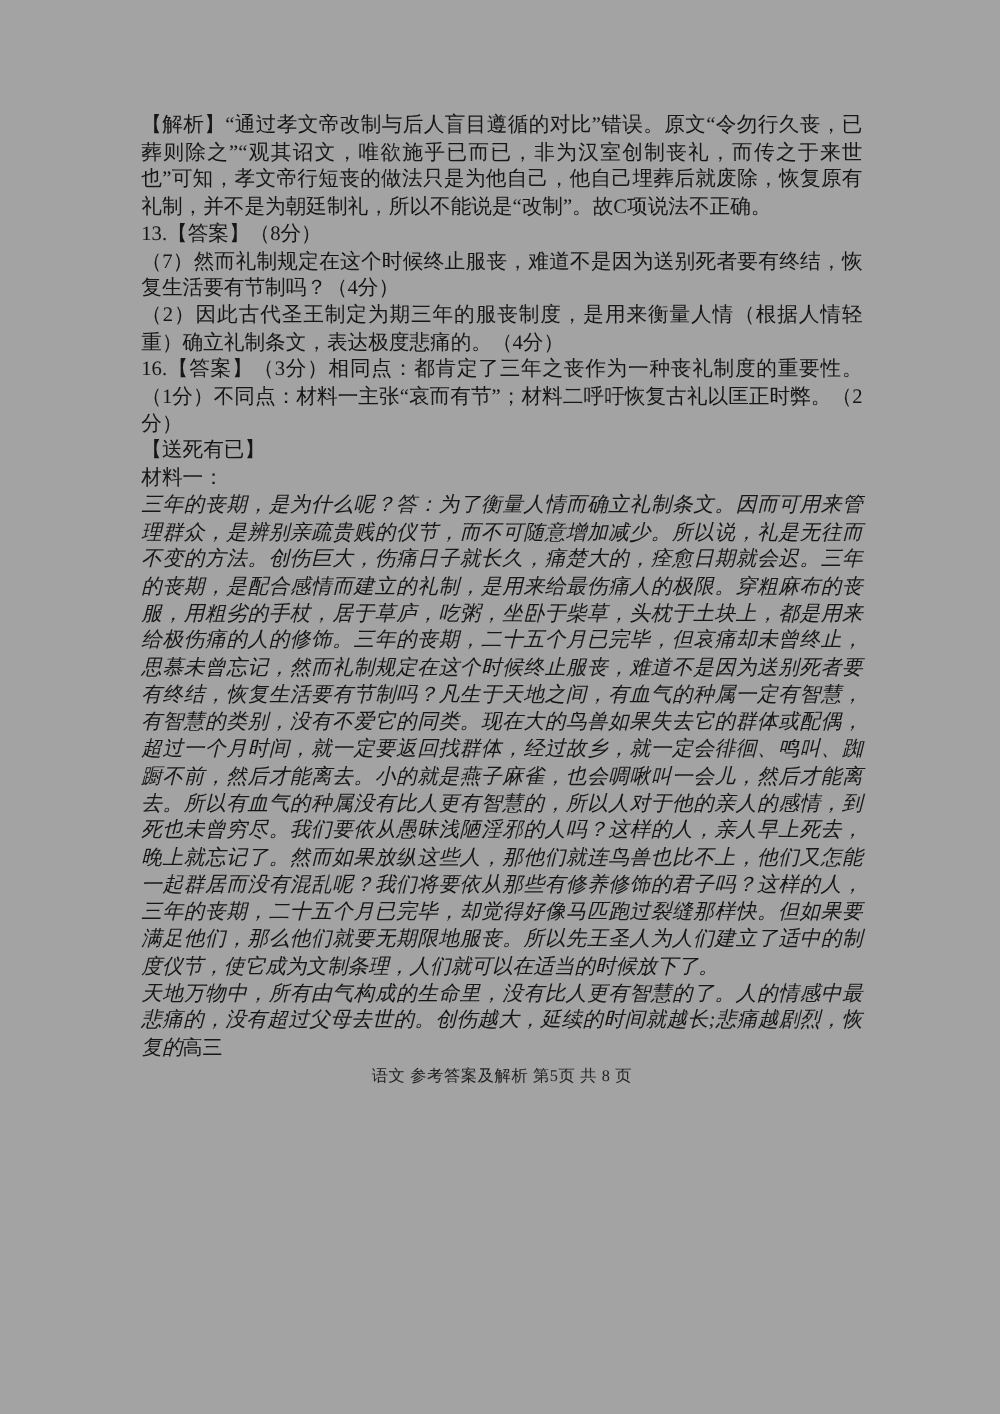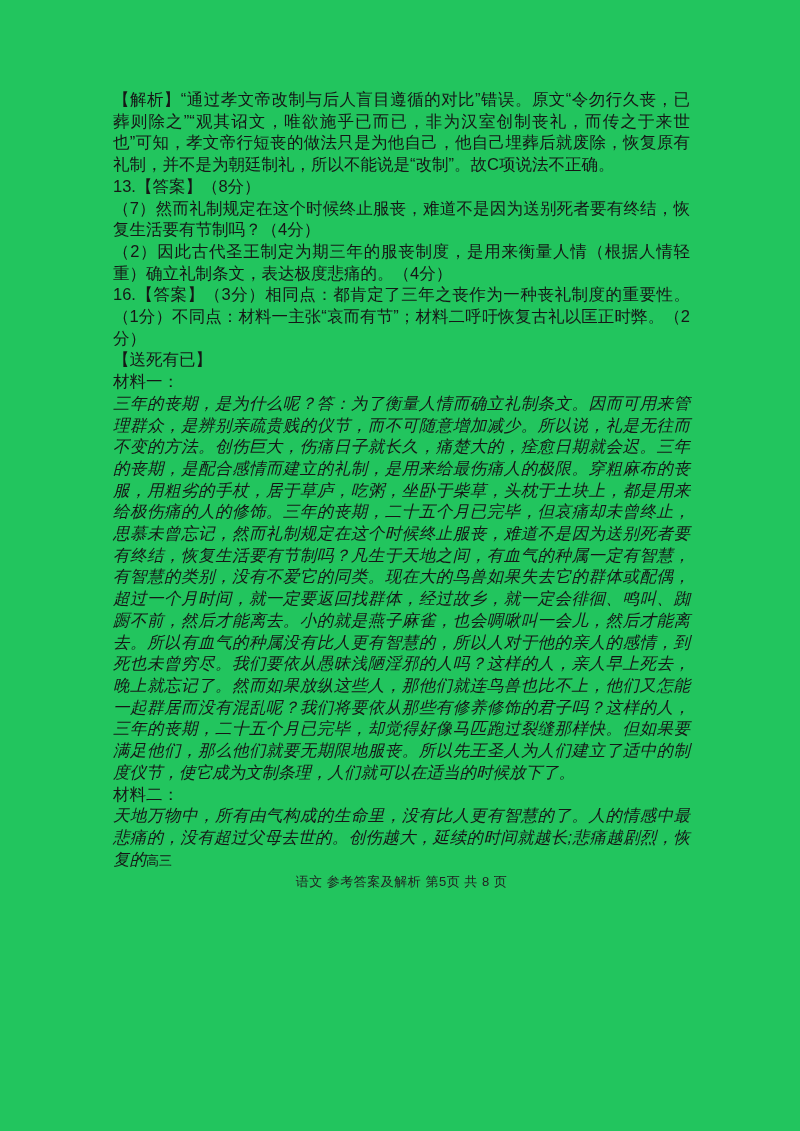--- a/index.html
+++ b/index.html
@@ -4,24 +4,24 @@
 <style>
   html, body {
     margin: 0;
     padding: 0;
     background: #ffffff;
   }
   .page {
     position: relative;
     width: 800px;
     height: 1131px;
-    background: #22c55e;
+    background: #a3a3a3;
     box-sizing: border-box;
     padding: 89px 110px 0 113px;
-    font-family: Liberation Sans, sans-serif;
+    font-family: Liberation Serif, serif;
     color: #161616;
     overflow: hidden;
   }
   .para {
     margin: 0;
     font-size: 16.5px;
     line-height: 21.7px;
     text-align: justify;
     text-justify: inter-character;
     word-break: break-all;
@@ -29,21 +29,21 @@
   }
   
   .kai {
     font-style: italic;
   }
   .song {
     font-style: normal;
   }
   .footer-run {
     font-style: normal;
-    font-size: 13px;
+    font-size: 16px;
   }
   .footer {
     margin: 0;
     font-size: 13px;
     line-height: 21.7px;
     letter-spacing: 0.5px;
     text-align: center;
     color: #222222;
   }
 </style>
@@ -63,21 +63,20 @@
 
   <p class="para song">16.【答案】（3分）相同点：都肯定了三年之丧作为一种丧礼制度的重要性。（1分）不同点：材料一主张“哀而有节”；材料二呼吁恢复古礼以匡正时弊。（2分）</p>
 
 
   <p class="para song">【送死有已】</p>
 
   <p class="para song">材料一：</p>
 
   <p class="para kai">三年的丧期，是为什么呢？答：为了衡量人情而确立礼制条文。因而可用来管理群众，是辨别亲疏贵贱的仪节，而不可随意增加减少。所以说，礼是无往而不变的方法。创伤巨大，伤痛日子就长久，痛楚大的，痊愈日期就会迟。三年的丧期，是配合感情而建立的礼制，是用来给最伤痛人的极限。穿粗麻布的丧服，用粗劣的手杖，居于草庐，吃粥，坐卧于柴草，头枕于土块上，都是用来给极伤痛的人的修饰。三年的丧期，二十五个月已完毕，但哀痛却未曾终止，思慕未曾忘记，然而礼制规定在这个时候终止服丧，难道不是因为送别死者要有终结，恢复生活要有节制吗？凡生于天地之间，有血气的种属一定有智慧，有智慧的类别，没有不爱它的同类。现在大的鸟兽如果失去它的群体或配偶，超过一个月时间，就一定要返回找群体，经过故乡，就一定会徘徊、鸣叫、踟蹰不前，然后才能离去。小的就是燕子麻雀，也会啁啾叫一会儿，然后才能离去。所以有血气的种属没有比人更有智慧的，所以人对于他的亲人的感情，到死也未曾穷尽。我们要依从愚昧浅陋淫邪的人吗？这样的人，亲人早上死去，晚上就忘记了。然而如果放纵这些人，那他们就连鸟兽也比不上，他们又怎能一起群居而没有混乱呢？我们将要依从那些有修养修饰的君子吗？这样的人，三年的丧期，二十五个月已完毕，却觉得好像马匹跑过裂缝那样快。但如果要满足他们，那么他们就要无期限地服丧。所以先王圣人为人们建立了适中的制度仪节，使它成为文制条理，人们就可以在适当的时候放下了。</p>
 
-  <p class="para song">材料二：</p>
 
   <p class="para kai">
     <span>天地万物中，所有由气构成的生命里，没有比人更有智慧的了。人的情感中最悲痛的，没有超过父母去世的。创伤越大，延续的时间就越长;悲痛越剧烈，恢复的</span><span class="footer-run">高三</span>
   </p>
 
   <p class="footer">语文 参考答案及解析 第5页 共 8 页</p>
 
 </div>
 
 </body></html>

